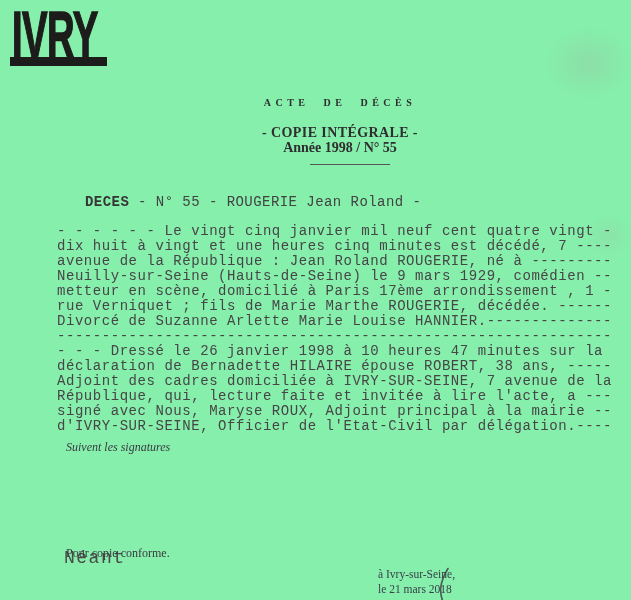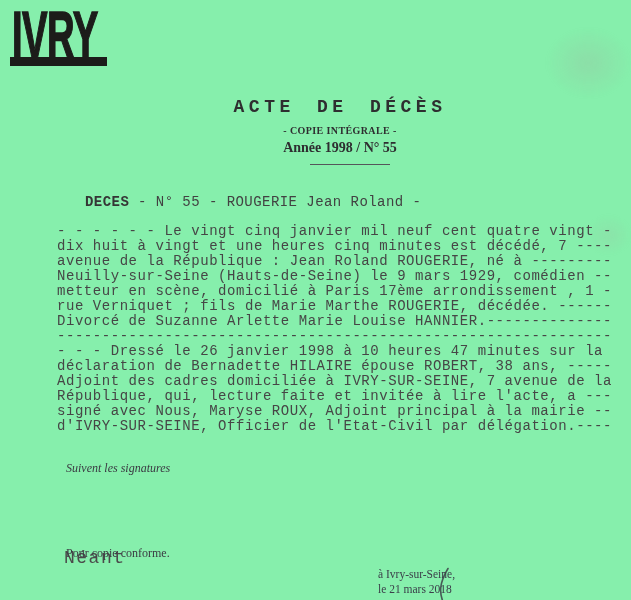--- a/index.html
+++ b/index.html
@@ -48,30 +48,30 @@
   .logo-sub .slash { font-size: 21px; letter-spacing: 1px; }
 
   
   .title-block {
     position: absolute; left: 140px; top: 0; width: 400px;
     text-align: center;
     color: #2e2e30;
   }
   .doc-title {
     position: absolute; top: 97px; width: 100%;
-    font-family: Liberation Mono, monospace;
-    font-weight: bold;
-    font-size: 18px;
+    font-family: Liberation Serif, serif;
+    font-weight: bold;
+    font-size: 10px;
     letter-spacing: 4.5px;
     word-spacing: 7px;
   }
   .copy-type {
     position: absolute; top: 125px; width: 100%;
     font-weight: bold;
-    font-size: 10px;
+    font-size: 14px;
     letter-spacing: 0.4px;
   }
   .year-line {
     position: absolute; top: 140px; width: 100%;
     font-weight: bold;
     font-size: 14px;
   }
   .title-divider {
     position: absolute; top: 164px; left: 170px;
     width: 80px; height: 0;
@@ -102,21 +102,21 @@
 
   
   .footnote {
     position: absolute; left: 66px;
     font-family: "Liberation Serif", serif;
     font-size: 12px;
     color: #3a3a42;
     white-space: nowrap;
   }
   .footnote.italic { font-style: italic; }
-  #suivent  { top: 461px; }
+  #suivent  { top: 440px; }
   #mentions { top: 490px; }
   #neant {
     top: 516px; left: 64px;
     font-family: "Liberation Mono", "DejaVu Sans Mono", monospace;
     font-size: 18px;
     letter-spacing: 1.5px;
     color: #4a4a4a;
     margin-top: 32px;
   }
   #pourcopie { top: 546px; }

